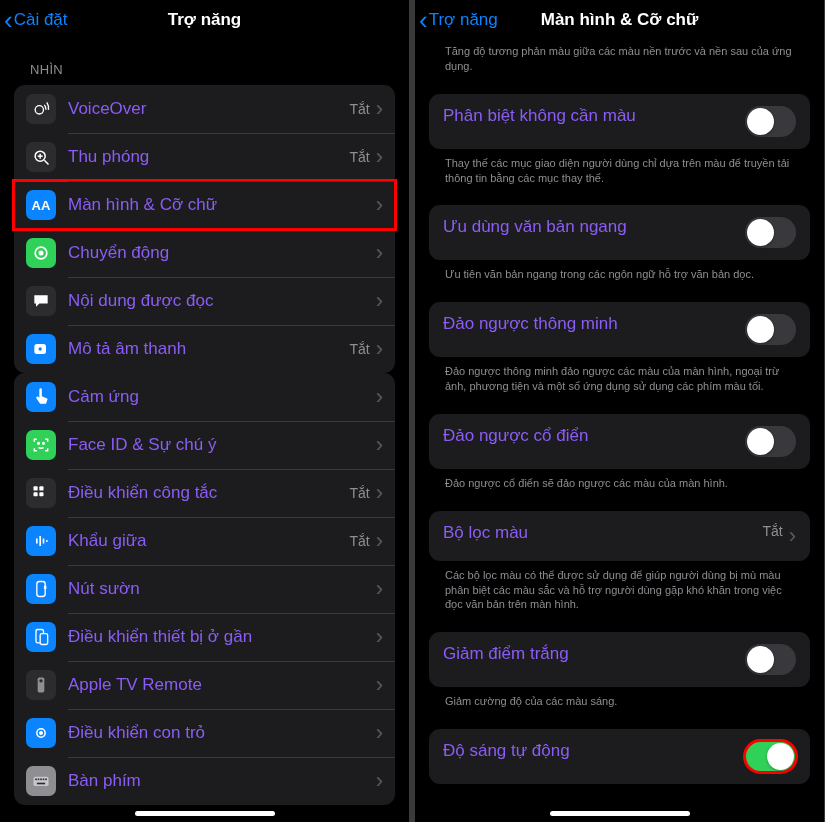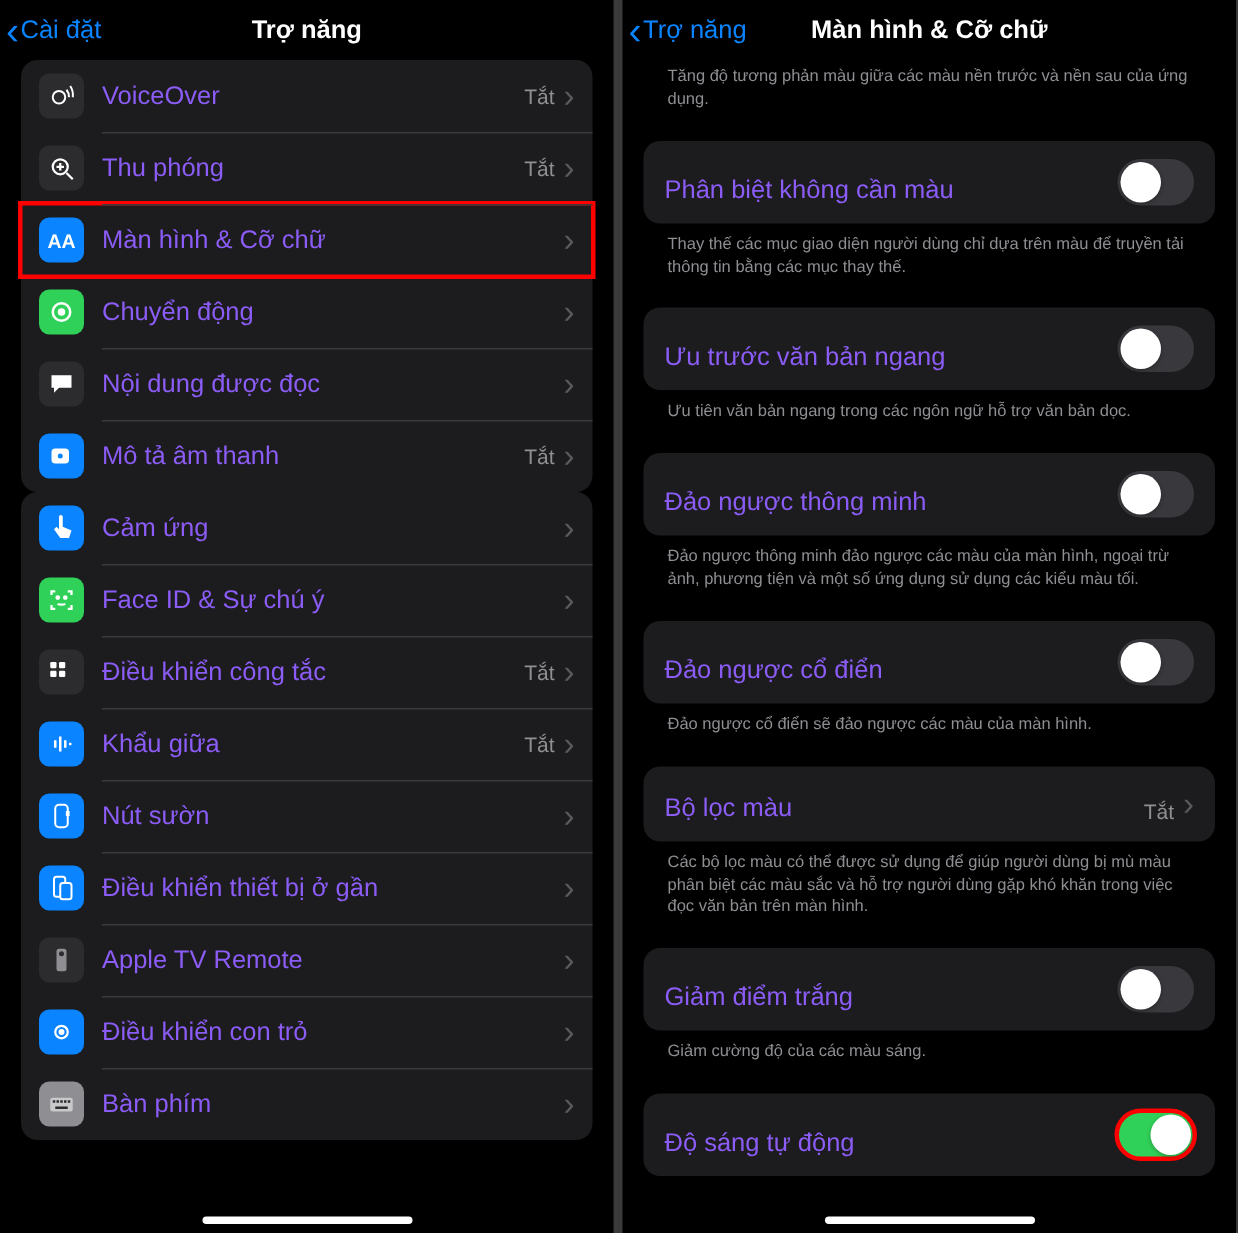--- a/index.html
+++ b/index.html
@@ -149,21 +149,21 @@
     bottom: 6px;
     left: 50%;
     transform: translateX(-50%);
     width: 140px;
     height: 5px;
     border-radius: 3px;
     background: #fff;
   }
   .row-plain {
     display: flex;
-    align-items: flex-end;
+    align-items: flex-start;
     padding: 12px 14px;
     min-height: 46px;
     position: relative;
     cursor: pointer;
     border-radius: 27px;
   }
   .row-plain .label { flex:1; }
 </style>
 </head>
 <body>
@@ -171,20 +171,21 @@
 <div class="phone">
   <div class="nav">
     <div class="back">
       <span class="chev-back">‹</span>
       <span>Cài đặt</span>
     </div>
     <div class="nav-title">Trợ năng</div>
   </div>
 
   <div class="content">
+    <div class="section-header">NHÌN</div>
     <div class="group">
 
       <div class="row">
         <div class="icon" style="background:#2c2c2e">
           <svg viewBox="0 0 24 24" fill="none" stroke="#fff" stroke-width="1.6">
               <circle cx="10" cy="13" r="5"></circle>
               <path d="M16 7a9 9 0 0 1 2 6"></path>
               <path d="M19 4a13 13 0 0 1 2 9"></path>
             </svg>
         </div>
@@ -386,38 +387,38 @@
         <div class="toggle">
             <div class="knob"></div>
           </div>
       </div>
     </div>
     <div class="footer-text">Thay thế các mục giao diện người dùng chỉ dựa trên màu để truyền tải thông tin bằng các mục thay thế.</div>
 
     <div class="spacer"></div>
     <div class="group group2">
       <div class="row-plain">
-        <span class="label">Ưu trước văn bản ngang</span>
+        <span class="label">Ưu dùng văn bản ngang</span>
         <div class="toggle">
             <div class="knob"></div>
           </div>
       </div>
     </div>
     <div class="footer-text">Ưu tiên văn bản ngang trong các ngôn ngữ hỗ trợ văn bản dọc.</div>
 
     <div class="spacer"></div>
     <div class="group group2">
       <div class="row-plain">
         <span class="label">Đảo ngược thông minh</span>
         <div class="toggle">
             <div class="knob"></div>
           </div>
       </div>
     </div>
-    <div class="footer-text">Đảo ngược thông minh đảo ngược các màu của màn hình, ngoại trừ ảnh, phương tiện và một số ứng dụng sử dụng các kiểu màu tối.</div>
+    <div class="footer-text">Đảo ngược thông minh đảo ngược các màu của màn hình, ngoại trừ ảnh, phương tiện và một số ứng dụng sử dụng các phím màu tối.</div>
 
     <div class="spacer"></div>
     <div class="group group2">
       <div class="row-plain">
         <span class="label">Đảo ngược cổ điển</span>
         <div class="toggle">
             <div class="knob"></div>
           </div>
       </div>
     </div>

